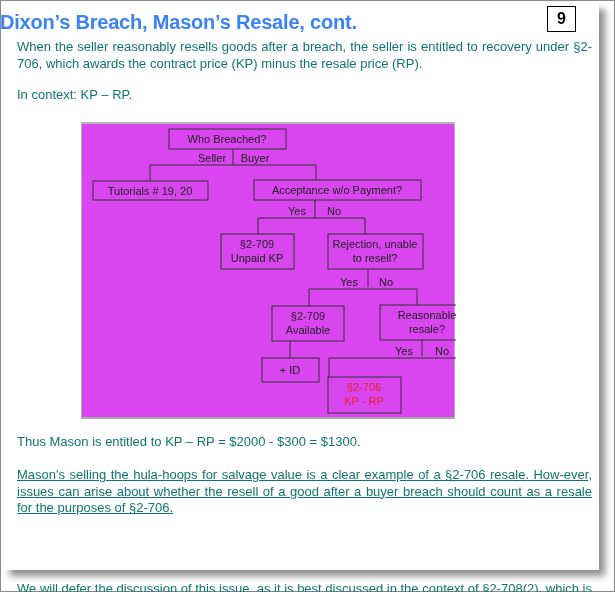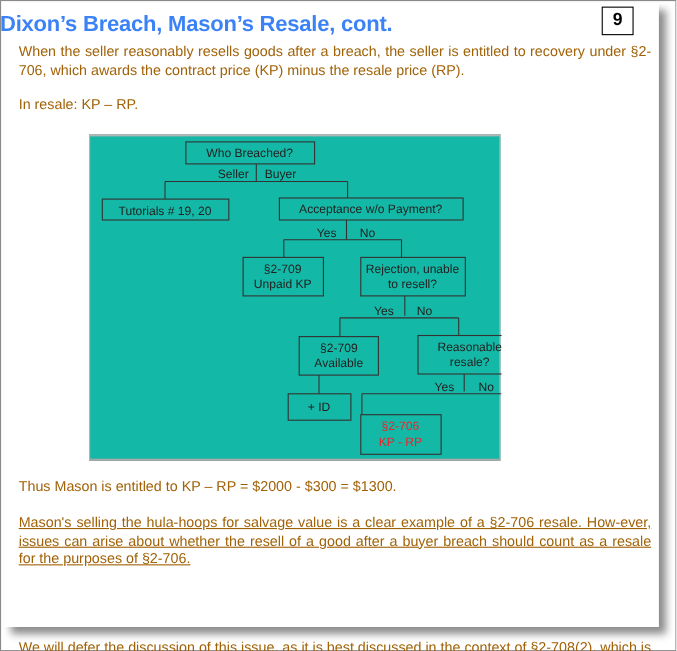--- a/index.html
+++ b/index.html
@@ -20,42 +20,42 @@
     position: absolute; left: 0; width: 615px; top: 11px; text-align: left;
     font-size: 20px; font-weight: bold; color: #3b82f6; letter-spacing: -0.2px;
   }
   .page-num {
     position: absolute; left: 547px; top: 6px; width: 29px; height: 26px;
     border: 1px solid #000; box-sizing: border-box; text-align: center;
     font-size: 16px; font-weight: bold; line-height: 24px; color: #000;
   }
   .para {
     position: absolute; left: 17px; width: 575px;
-    font-size: 13px; line-height: 16.5px; color: #a16207; text-align: justify;
+    font-size: 13px; line-height: 16.5px; color: #0f766e; text-align: justify;
   }
   .diagram {
     position: absolute; left: 81px; top: 122px; width: 374px; height: 297px;
     border: 1px solid #b5b5b5; border-top: 2px solid #b5b5b5; border-bottom: 2px solid #a8a8a8;
-    background: #14b8a6; box-sizing: border-box;
+    background: #d946ef; box-sizing: border-box;
   }
   .diagram svg { position: absolute; left: 0; top: 0; }
   .node-text { font-family: "Liberation Sans", sans-serif; font-size: 11px; fill: #222; }
   .node-red { fill: #e8262b; }
 </style>
 </head>
 <body>
 
 <div class="frame"></div>
 <div class="card"></div>
 
 <div class="title">Dixon’s Breach, Mason’s Resale, cont.</div>
 <div class="page-num">9</div>
 
 <div class="para" style="top:39px;">When the seller reasonably resells goods after a breach, the seller is entitled to recovery under §2-706, which awards the contract price (KP) minus the resale price (RP).</div>
-<div class="para" style="top:87px;">In resale: KP – RP.</div>
+<div class="para" style="top:87px;">In context: KP – RP.</div>
 
 <div class="diagram">
   <svg width="374" height="297" viewBox="0 0 374 297">
     <g fill="none" stroke="#333" stroke-width="1">
 
       <rect x="87" y="5" width="117" height="20"></rect>
       <line x1="151" y1="25" x2="151" y2="41"></line>
       <line x1="68" y1="41" x2="234" y2="41"></line>
       <line x1="68" y1="41" x2="68" y2="57"></line>
       <line x1="234" y1="41" x2="234" y2="56"></line>

